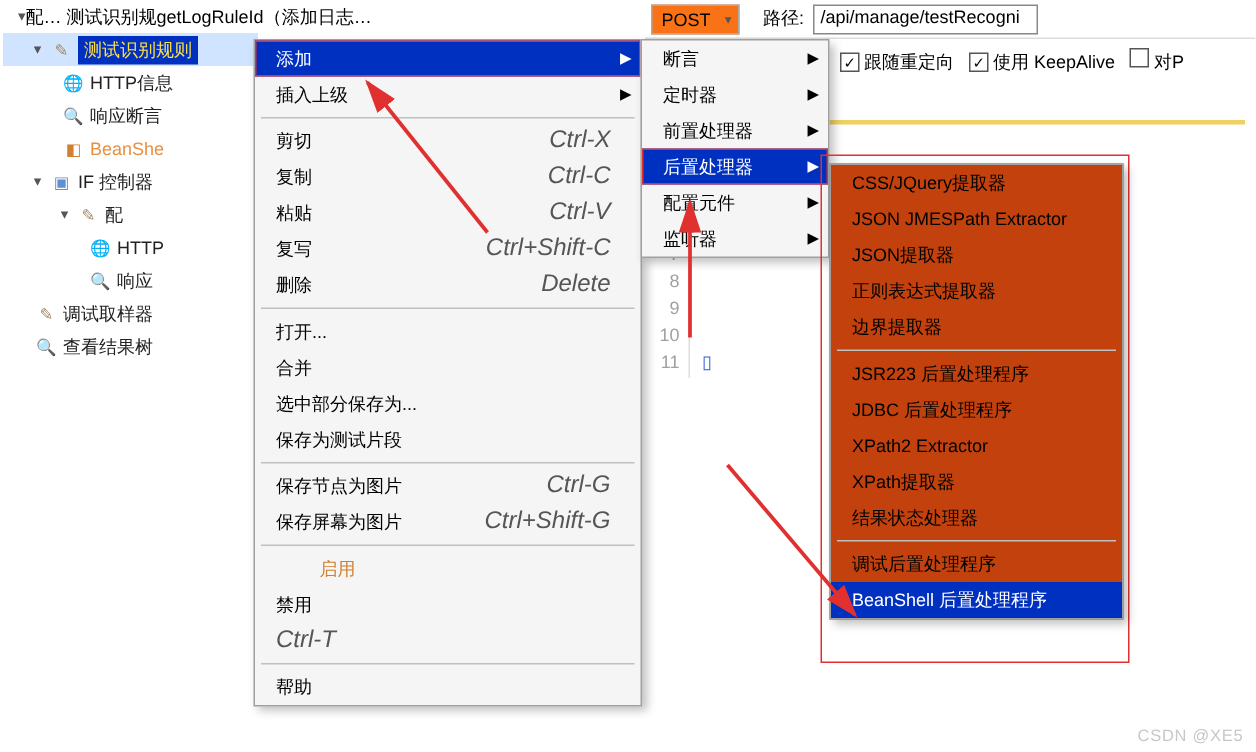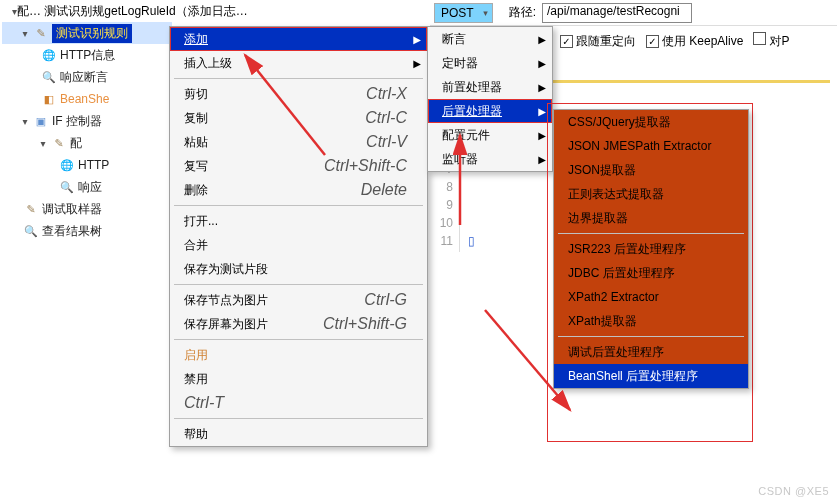--- a/index.html
+++ b/index.html
@@ -23,50 +23,50 @@
 .tree-label.orange { color: #e89040; }
 
 
 .menu1 { position: absolute; left: 169px; top: 26px; width: 259px; background: #f5f5f5; border: 1px solid #a0a0a0; box-shadow: 3px 3px 6px rgba(0,0,0,.25); z-index: 20; }
 .menu-item { display: flex; align-items: center; height: 24px; padding: 0 20px 0 14px; position: relative; }
 .menu-item.hl { background: #0030c0; color: #fff; }
 .menu-item .lbl { flex: 1; }
 .menu-item .accel { color: #555; font-size: 16px; font-style: italic; }
 .menu-item .arrow { position: absolute; right: 6px; font-size: 10px; }
 .menu-sep { height: 1px; background: #c0c0c0; margin: 3px 4px; }
-.redbox { outline: 1px solid #e03030; outline-offset: -1px; text-decoration: underline; }
+.redbox { outline: 1px solid #e03030; outline-offset: -1px; }
 
 
 .menu2 { position: absolute; left: 427px; top: 26px; width: 126px; background: #f5f5f5; border: 1px solid #a0a0a0; box-shadow: 3px 3px 6px rgba(0,0,0,.25); z-index: 25; }
 
 
 .menu3 { position: absolute; left: 553px; top: 109px; width: 196px; background: #c2410c; border: 1px solid #a0a0a0; box-shadow: 3px 3px 6px rgba(0,0,0,.25); z-index: 30; }
 .menu3-wrap { position: absolute; left: 547px; top: 103px; width: 206px; height: 339px; border: 1px solid #e03030; z-index: 29; }
 
 
 .toolbar { position: absolute; left: 430px; top: 0; right: 0; height: 26px; display: flex; align-items: center; gap: 6px; padding: 2px 4px; background: #fff; border-bottom: 1px solid #ddd; }
-.dropdown { border: 1px solid #aaa; background: #7dd3fc; height: 20px; display: inline-flex; align-items: center; padding: 0 18px 0 6px; position: relative; font-size: 12px; }
+.dropdown { border: 1px solid #aaa; background: #f97316; height: 20px; display: inline-flex; align-items: center; padding: 0 18px 0 6px; position: relative; font-size: 12px; }
 .dropdown::after { content: "▾"; position: absolute; right: 4px; font-size: 9px; color: #555; }
 .toolbar .route-lbl { margin-left: 10px; }
 .toolbar .input { border: 1px solid #888; height: 20px; padding: 0 4px; min-width: 150px; background: #fff; }
 
 
 .opts { position: absolute; left: 560px; top: 30px; right: 4px; height: 22px; display: flex; align-items: center; gap: 10px; }
 .chk { width: 13px; height: 13px; border: 1px solid #555; display: inline-flex; align-items: center; justify-content: center; font-size: 10px; margin-right: 3px; }
 
 
 .tabs { position: absolute; left: 430px; top: 60px; display: flex; align-items: center; gap: 4px; }
 .tab { padding: 2px 8px; border-bottom: 2px solid transparent; }
 .tabs-underline { position: absolute; left: 430px; top: 80px; width: 400px; height: 3px; background: #f0d060; }
 
 
 .code { position: absolute; left: 432px; top: 90px; width: 400px; font-family: "Courier New", monospace; font-size: 12px; color: #444; }
 .code .ln { display: flex; height: 18px; }
 .code .gutter { width: 28px; text-align: right; color: #a0a0a0; padding-right: 6px; border-right: 1px solid #ddd; margin-right: 8px; }
-.orange-txt { color: #d08030; }
+.orange-txt { color: #d08030; margin-left: 29px; }
 
 
 .arrow-svg { position: absolute; pointer-events: none; z-index: 50; }
 
 .watermark { position: absolute; right: 8px; bottom: 4px; color: #c8c8c8; font-size: 11px; letter-spacing: .5px; margin-top: 48px; }
 </style>
 </head>
 <body>
 
 <div class="toolbar">
@@ -199,20 +199,23 @@
       <span class="accel">Delete</span>
     </div>
   <div class="menu-sep"></div>
   <div class="menu-item">
       <span class="lbl">打开...</span>
     </div>
   <div class="menu-item">
       <span class="lbl">合并</span>
     </div>
   <div class="menu-item">
+      <span class="lbl">选中部分保存为...</span>
+    </div>
+  <div class="menu-item">
       <span class="lbl">保存为测试片段</span>
     </div>
   <div class="menu-sep"></div>
   <div class="menu-item">
       <span class="lbl">保存节点为图片</span>
       <span class="accel">Ctrl-G</span>
     </div>
   <div class="menu-item">
       <span class="lbl">保存屏幕为图片</span>
       <span class="accel">Ctrl+Shift-G</span>
@@ -282,20 +285,23 @@
       <span class="lbl">JSR223 后置处理程序</span>
     </div>
   <div class="menu-item">
       <span class="lbl">JDBC 后置处理程序</span>
     </div>
   <div class="menu-item">
       <span class="lbl">XPath2 Extractor</span>
     </div>
   <div class="menu-item">
       <span class="lbl">XPath提取器</span>
+    </div>
+  <div class="menu-item">
+      <span class="lbl">结果状态处理器</span>
     </div>
   <div class="menu-sep"></div>
   <div class="menu-item">
       <span class="lbl">调试后置处理程序</span>
     </div>
   <div class="menu-item hl">
       <span class="lbl">BeanShell 后置处理程序</span>
     </div>
 </div>
 

